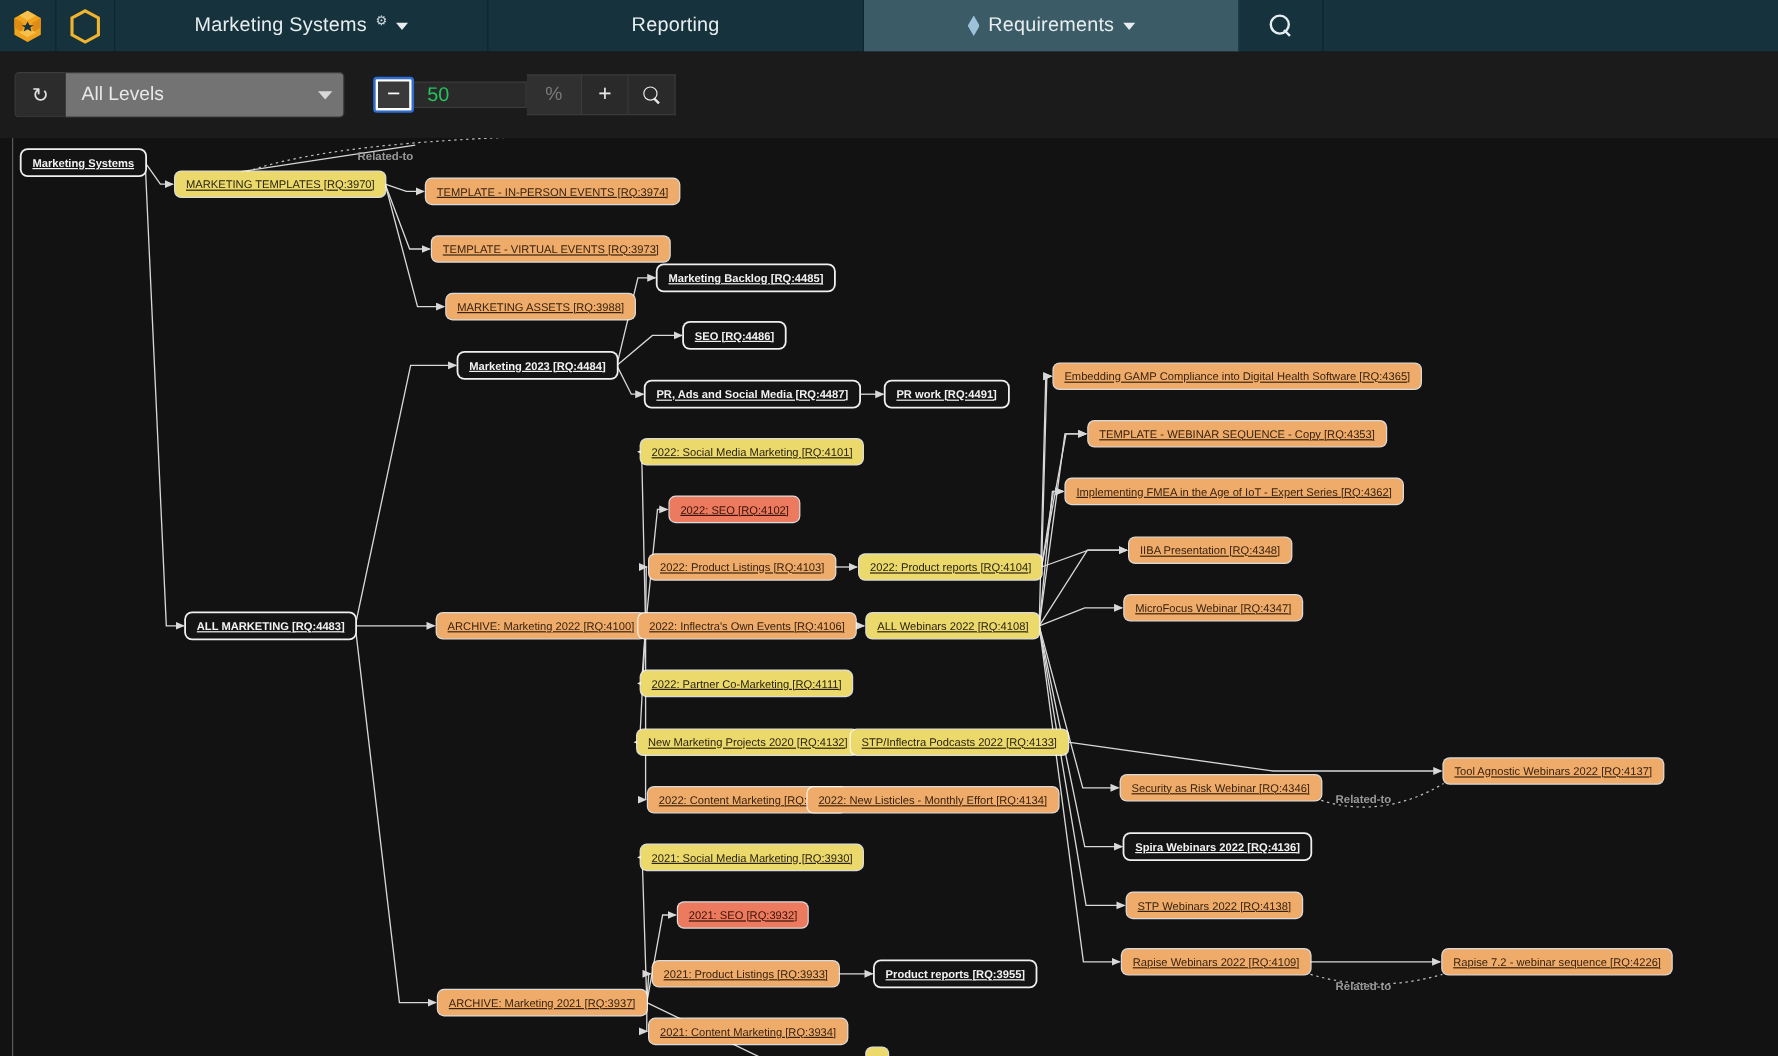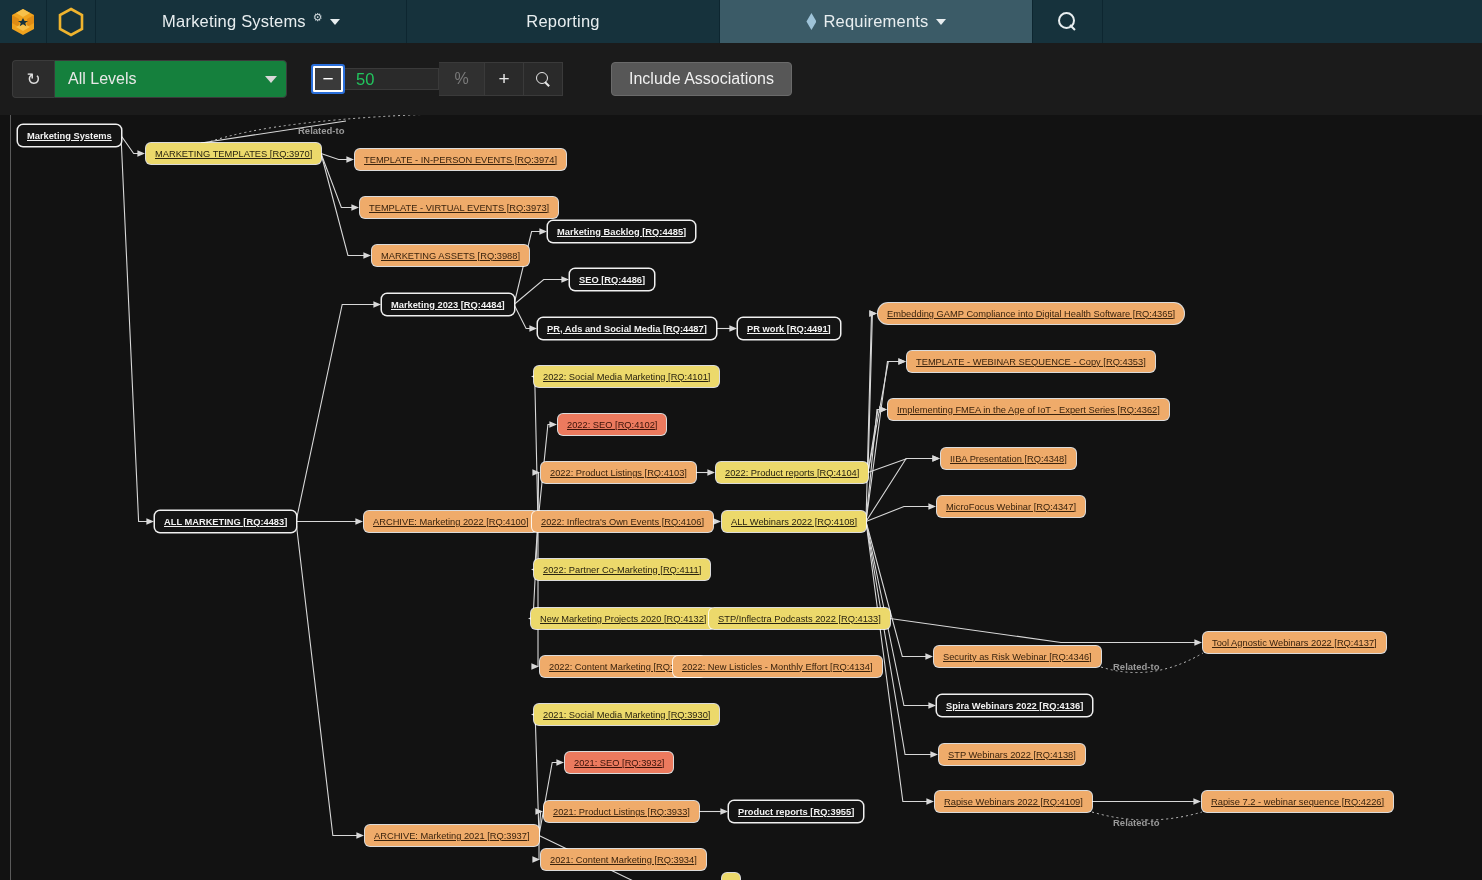--- a/index.html
+++ b/index.html
@@ -60,21 +60,21 @@
     padding-left: 12px; gap: 0;
   }
   .refresh-btn {
     width: 42px; height: 38px; background: #2c2c2c;
     border: 1px solid #3b3b3b; border-right: none;
     border-radius: 4px 0 0 4px;
     display: flex; align-items: center; justify-content: center;
     color: #e0e0e0; font-size: 17px; cursor: pointer;
   }
   .level-select {
-    width: 233px; height: 38px; background: #15803d;
+    width: 233px; height: 38px; background: #737373;
     border: 1px solid #3b3b3b; border-radius: 0 4px 4px 0;
     display: flex; align-items: center; justify-content: space-between;
     padding: 0 9px 0 13px; color: #e8e8e8; font-size: 16px; cursor: pointer;
   }
   .sel-caret {
     width: 0; height: 0; border-left: 6px solid transparent;
     border-right: 6px solid transparent; border-top: 7px solid #d8d8d8;
   }
   .zoom-group { display: flex; align-items: center; margin-left: 24px; }
   .zm-minus {
@@ -202,23 +202,20 @@
     <div class="zm-value">50</div>
     <div class="zm-pct">%</div>
     <div class="zm-plus">
       <span>+</span>
     </div>
     <div class="zm-search">
       <span class="sm-search"></span>
     </div>
   </div>
 
-  <div class="assoc-btn">
-    <span>Include Associations</span>
-  </div>
 </div>
 
 <div id="graph">
   <div id="left-rail"></div>
   <svg id="edges">
       <defs>
         <marker id="ar" markerWidth="7" markerHeight="7" refX="6" refY="3" orient="auto">
           <path d="M0,0 L7,3 L0,6 z" fill="#d8d8d8"></path>
         </marker>
       </defs>
@@ -295,21 +292,21 @@
       </div>
       <div class="node n-dark" style="left: 382px; top: 179px;">
         <span>Marketing 2023 [RQ:4484]</span>
       </div>
       <div class="node n-dark" style="left: 538px; top: 203px;">
         <span>PR, Ads and Social Media [RQ:4487]</span>
       </div>
       <div class="node n-dark" style="left: 738px; top: 203px;">
         <span>PR work [RQ:4491]</span>
       </div>
-      <div class="node n-orange" style="left: 878px; top: 188px; border-radius: 10px;">
+      <div class="node n-orange" style="left: 878px; top: 188px;">
         <span>Embedding GAMP Compliance into Digital Health Software [RQ:4365]</span>
       </div>
       <div class="node n-orange" style="left: 907px; top: 236px;">
         <span>TEMPLATE - WEBINAR SEQUENCE - Copy [RQ:4353]</span>
       </div>
       <div class="node n-orange" style="left: 888px; top: 284px;">
         <span>Implementing FMEA in the Age of IoT - Expert Series [RQ:4362]</span>
       </div>
       <div class="node n-orange" style="left: 941px; top: 333px;">
         <span>IIBA Presentation [RQ:4348]</span>

